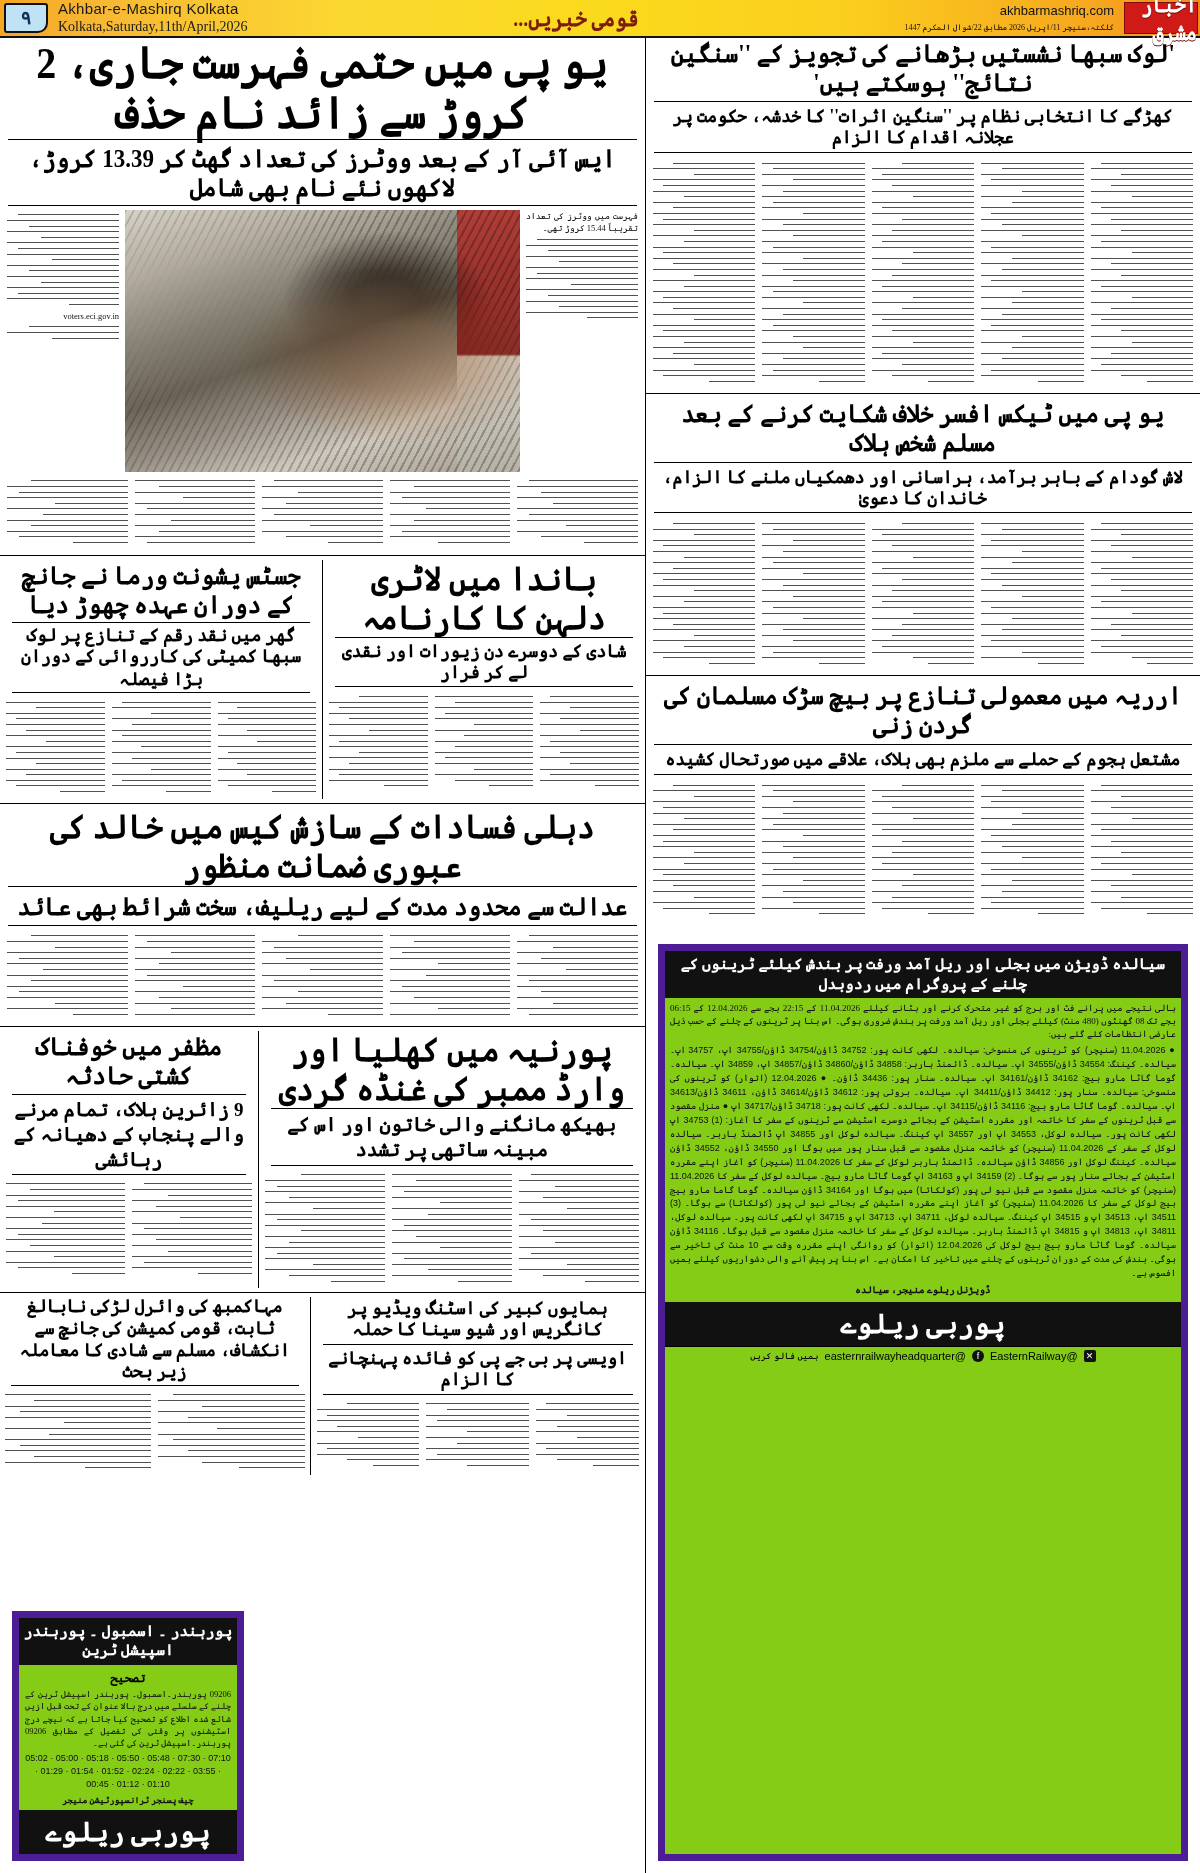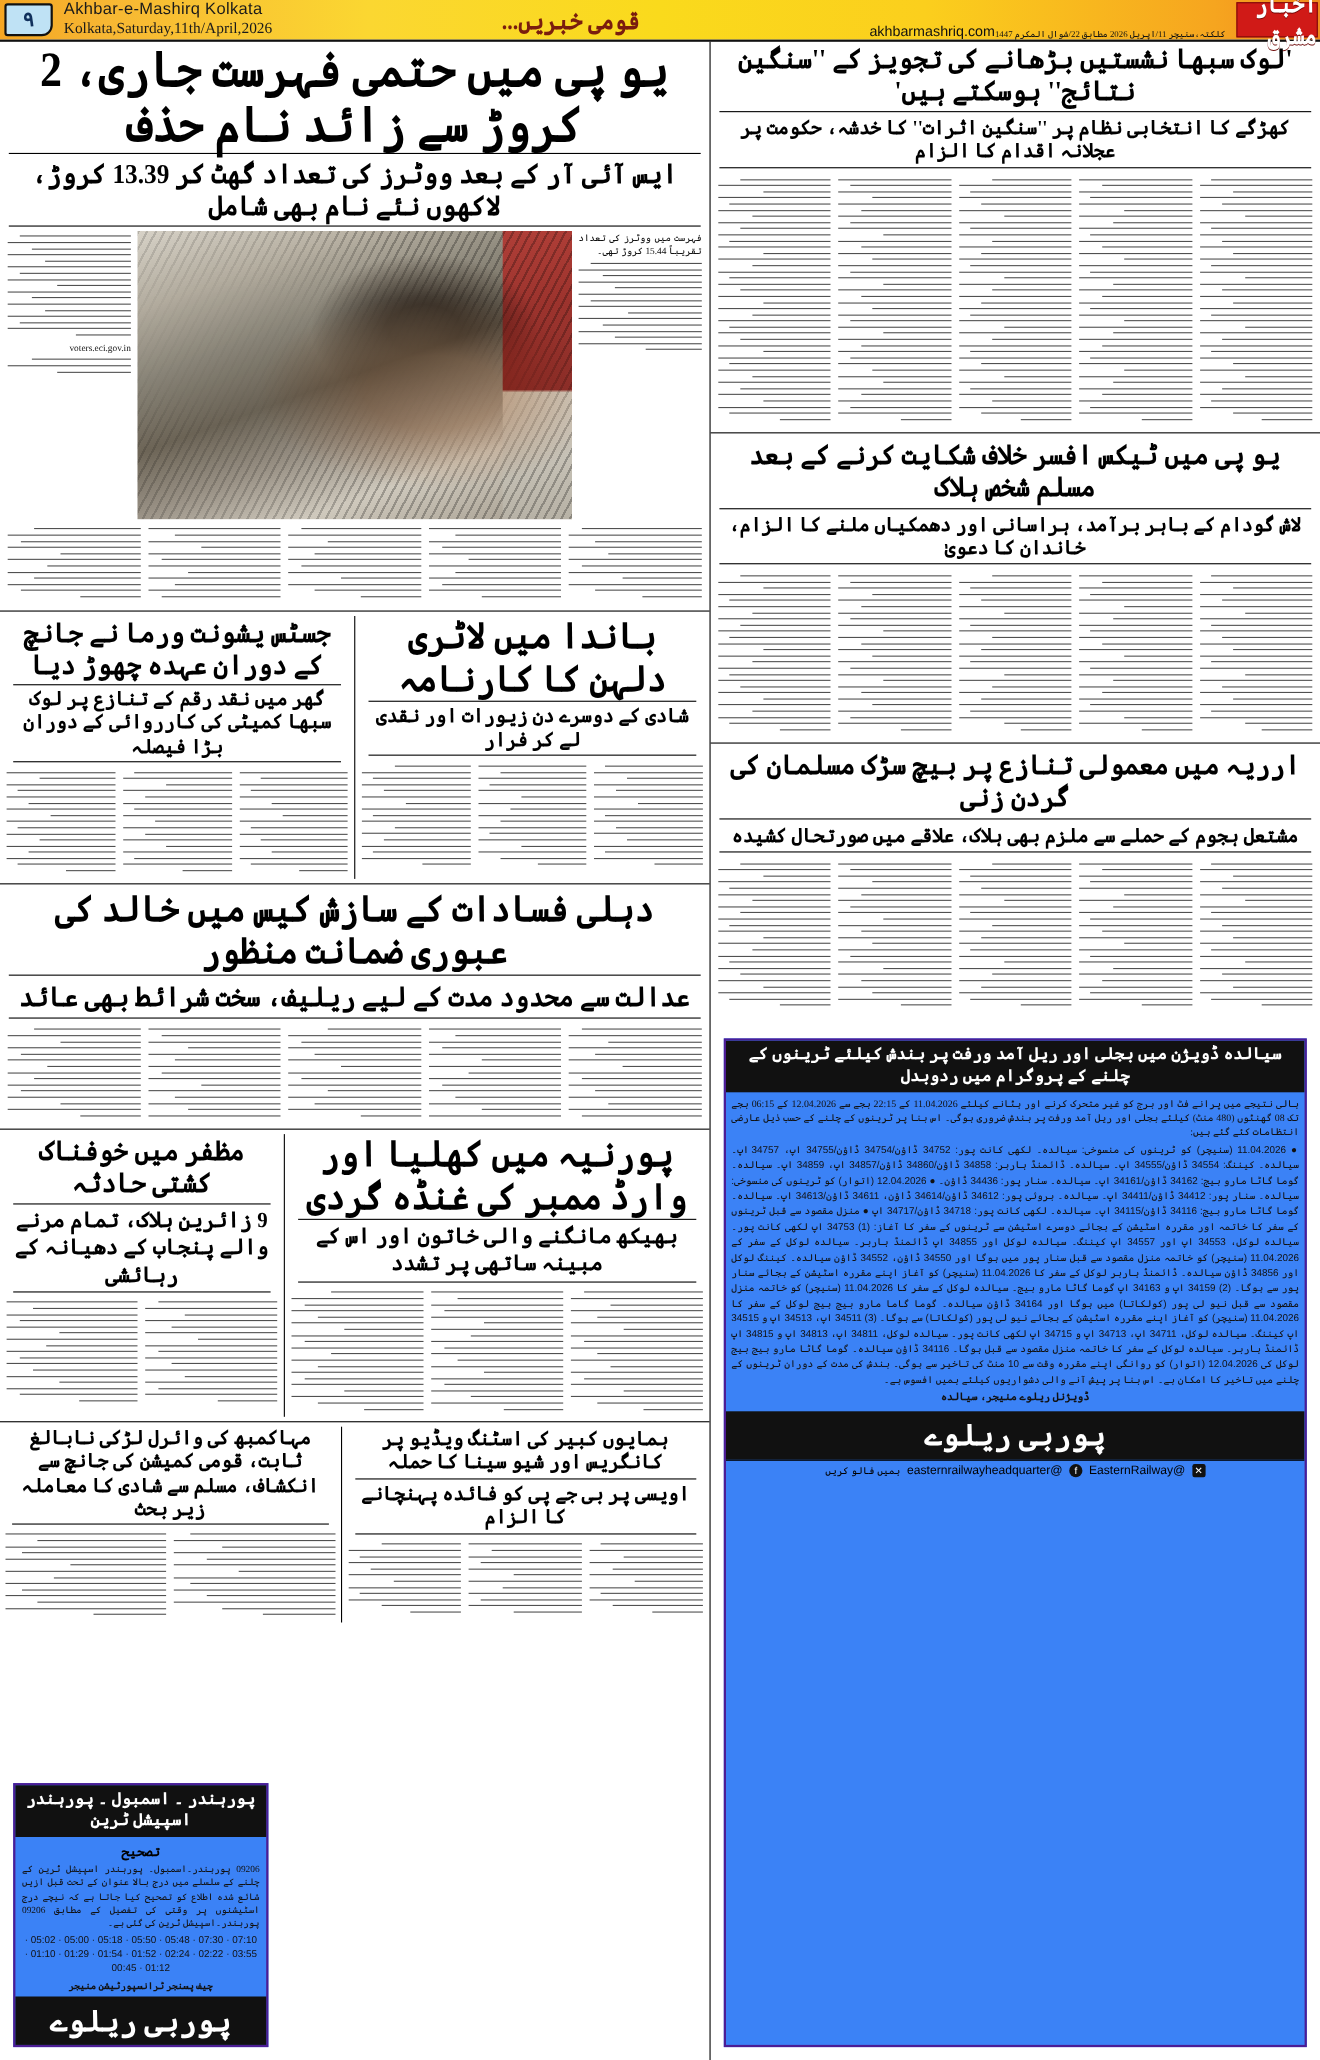--- a/index.html
+++ b/index.html
@@ -23,21 +23,21 @@
     color:#10305c;font-weight:700;font-size:17px;flex:0 0 auto;
   }
   .mast-left{padding-left:10px;display:flex;flex-direction:column;justify-content:center;flex:0 0 auto;}
   .mast-title{font-family:"Liberation Sans",sans-serif;font-size:15px;color:#1a1a1a;letter-spacing:.3px;line-height:1.1;}
   .mast-sub{font-family:"Liberation Serif",serif;font-size:14px;color:#1a1a1a;margin-top:2px;}
   .mast-center{flex:1;display:flex;align-items:center;justify-content:center;}
   .mast-center span{
     font-family:"Liberation Serif",serif;font-size:20px;font-weight:700;color:#7a1d0e;
     direction:rtl;letter-spacing:1px;transform:scaleY(1.15);
   }
-  .mast-right{display:flex;flex-direction:row;align-items:flex-end;justify-content:center;padding-right:6px;flex:0 0 auto;text-align:right;}
+  .mast-right{display:flex;flex-direction:column;align-items:flex-end;justify-content:center;padding-right:6px;flex:0 0 auto;text-align:right;}
   .mast-url{font-family:"Liberation Sans",sans-serif;font-size:13px;color:#111;line-height:1.1;}
   .mast-date-ur{font-size:8px;color:#111;direction:rtl;margin-top:4px;}
   .logo-box{
     width:72px;margin:2px 2px 2px 4px;background:#d01a17;border:1px solid #7d0b09;
     display:flex;align-items:center;justify-content:center;flex:0 0 auto;position:relative;
   }
   .logo-box span{
     color:#fff;font-size:19px;font-weight:700;direction:rtl;font-family:"Liberation Serif",serif;
     transform:scaleY(1.2);text-shadow:0 1px 0 #6d0605;
   }
@@ -80,21 +80,21 @@
       radial-gradient(ellipse at 66% 34%,rgba(60,44,34,.9) 0 9%,rgba(0,0,0,0) 28%),
       radial-gradient(ellipse at 22% 40%,rgba(240,240,240,.85) 0 22%,rgba(0,0,0,0) 52%),
       linear-gradient(95deg,rgba(255,255,255,.35) 0 30%,rgba(0,0,0,0) 60%),
       repeating-linear-gradient(118deg,rgba(40,40,40,.35) 0 2px,rgba(255,255,255,.25) 2px 7px);
     mix-blend-mode:multiply;opacity:.85;
   }
   .photo .strip{position:absolute;right:0;top:0;bottom:0;width:16%;
     background:linear-gradient(180deg,#b2352f,#8d2420 55%,#d4d0c6 56%,#b9b4a8);opacity:.9;}
 
   
-  .ad{border:2px solid #4c1d95;margin:6px 6px;background:#3b82f6;box-sizing:border-box;}
+  .ad{border:7px solid #4c1d95;margin:6px 6px;background:#84cc16;box-sizing:border-box;}
   .ad-bar{background:#111;color:#fff;text-align:center;direction:rtl;font-weight:700;padding:4px 3px;}
   .ad-bar.t1{font-size:15px;line-height:1.3;}
   .ad-bar.t2{font-size:27px;letter-spacing:6px;padding:6px 3px;}
   .ad-body{padding:4px 6px;direction:rtl;}
   .ad-social{border-top:1.5px solid #000;direction:rtl;text-align:center;padding:3px;
     font-family:"Liberation Sans",sans-serif;font-size:11px;display:flex;align-items:center;justify-content:center;gap:6px;}
   .sq{display:inline-block;width:12px;height:12px;background:#111;color:#fff;font-size:9px;
       line-height:12px;text-align:center;border-radius:2px;}
   .sq.fb{border-radius:50%;}
   .ad-kicker{direction:rtl;text-align:center;font-size:12px;font-weight:700;padding:2px;}

